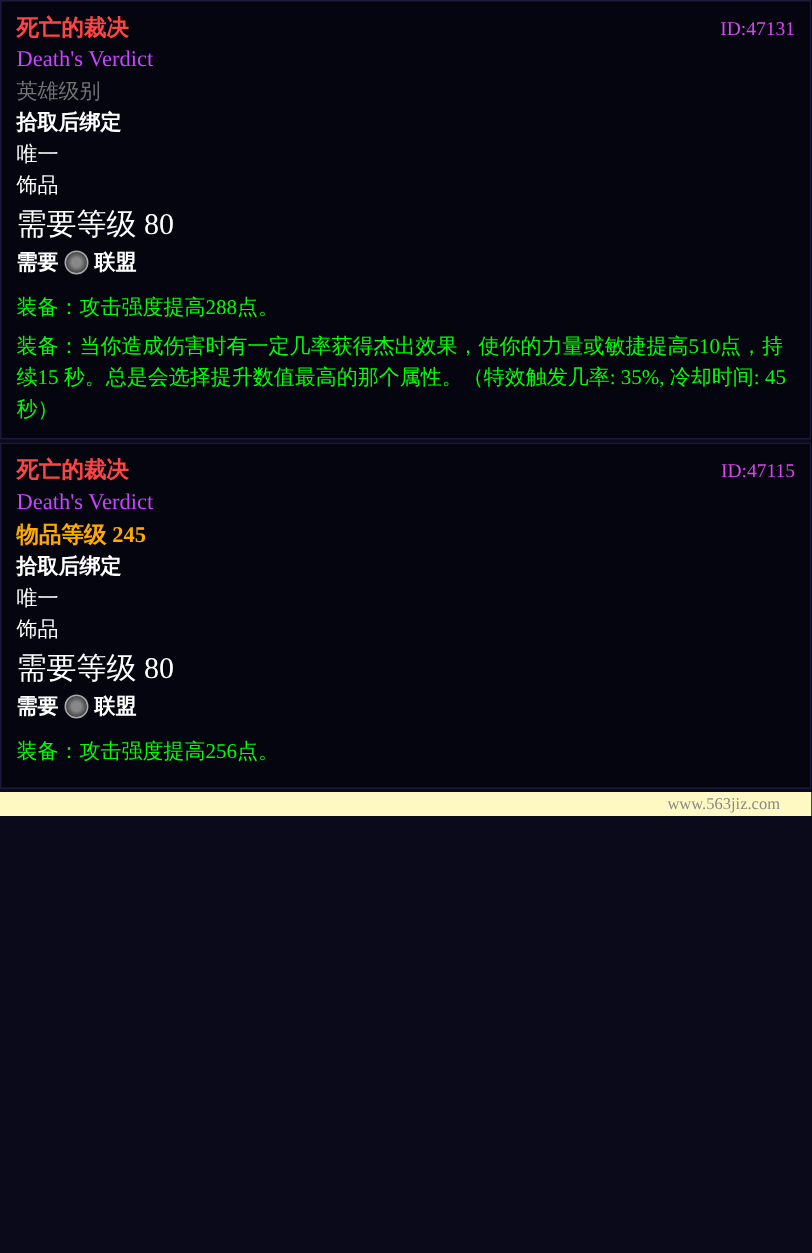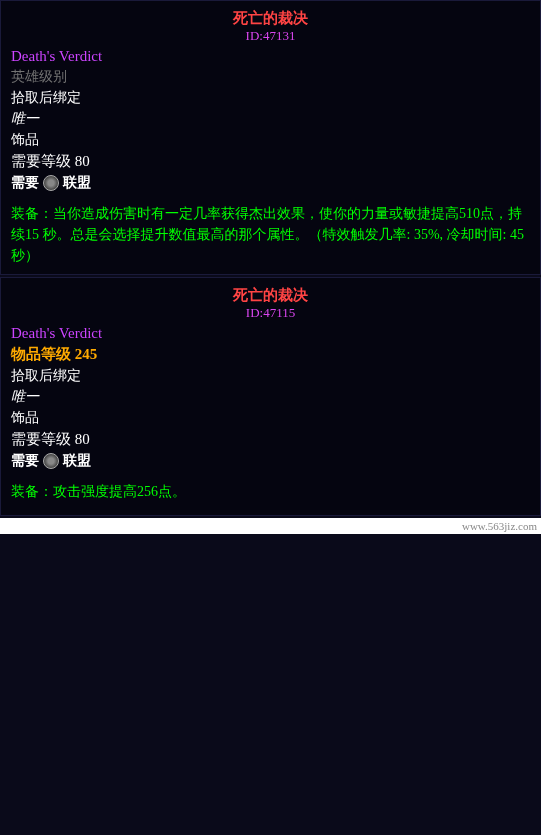--- a/index.html
+++ b/index.html
@@ -22,21 +22,20 @@
       border: 1px solid #1a1a3a;
       padding: 8px 10px;
       margin-bottom: 2px;
     }
 
     .item-header {
       display: flex;
       justify-content: space-between;
       align-items: center;
       margin-bottom: 4px;
-      flex-direction: column;
     }
 
     .item-name-cn {
       color: #ff4444;
       font-size: 15px;
       font-weight: bold;
     }
 
     .item-id {
       color: #d946ef;
@@ -59,38 +58,38 @@
       color: #ffaa00;
       font-size: 15px;
       font-weight: bold;
       margin-bottom: 3px;
     }
 
     .item-bind {
       color: #ffffff;
       font-size: 14px;
       margin-bottom: 3px;
+      font-weight: bold;
     }
 
     .item-unique {
       color: #ffffff;
       font-size: 14px;
       margin-bottom: 3px;
-      font-style: italic;
     }
 
     .item-slot {
       color: #ffffff;
       font-size: 14px;
       margin-bottom: 3px;
     }
 
     .item-req-level {
       color: #ffffff;
-      font-size: 15px;
+      font-size: 20px;
       margin-bottom: 3px;
     }
 
     .item-req-faction {
       color: #ffffff;
       font-size: 14px;
       margin-bottom: 8px;
       display: flex;
       align-items: center;
       gap: 4px;
@@ -121,22 +120,22 @@
     }
 
     .spacer {
       height: 3px;
     }
 
     .watermark {
       text-align: right;
       color: #888888;
       font-size: 11px;
-      padding: 2px 4px;
-      background-color: #ffffff;
+      padding: 2px 21px;
+      background-color: #fef9c3;
     }
   </style>
 </head>
 <body>
 
 <div class="item-card">
   <div class="item-header">
     <span class="item-name-cn">死亡的裁决</span>
     <span class="item-id">ID:47131</span>
   </div>
@@ -145,20 +144,21 @@
   <div class="item-bind">拾取后绑定</div>
   <div class="item-unique">唯一</div>
   <div class="item-slot">饰品</div>
   <div class="item-req-level">需要等级 80</div>
   <div class="item-req-faction">
     <span>需要</span>
     <span class="faction-icon"></span>
     <span>联盟</span>
   </div>
   <div class="spacer"></div>
+  <div class="item-effect">装备：攻击强度提高288点。</div>
   <div class="item-effect-long">装备：当你造成伤害时有一定几率获得杰出效果，使你的力量或敏捷提高510点，持续15 秒。总是会选择提升数值最高的那个属性。（特效触发几率: 35%, 冷却时间: 45秒）</div>
 </div>
 
 <div class="item-card">
   <div class="item-header">
     <span class="item-name-cn">死亡的裁决</span>
     <span class="item-id">ID:47115</span>
   </div>
   <div class="item-name-en">Death's Verdict</div>
   <div class="item-level">

